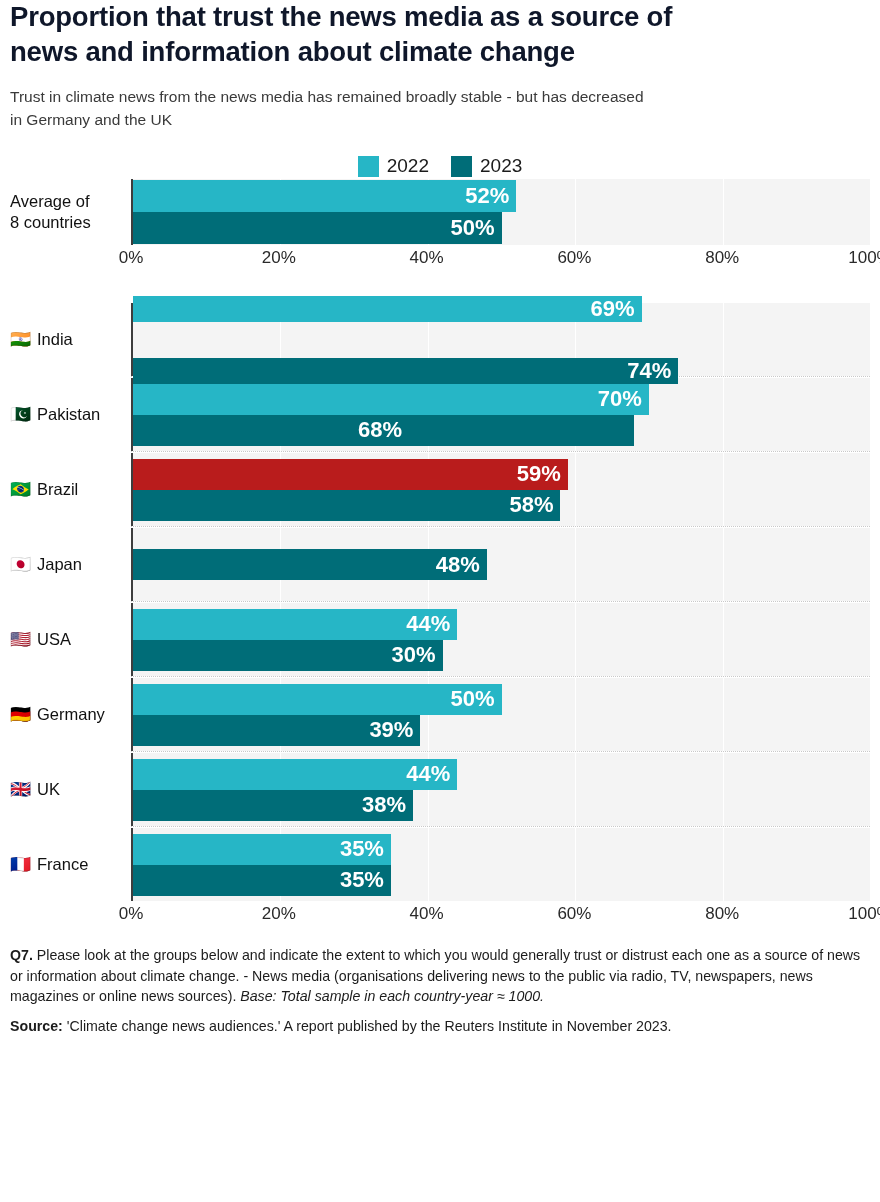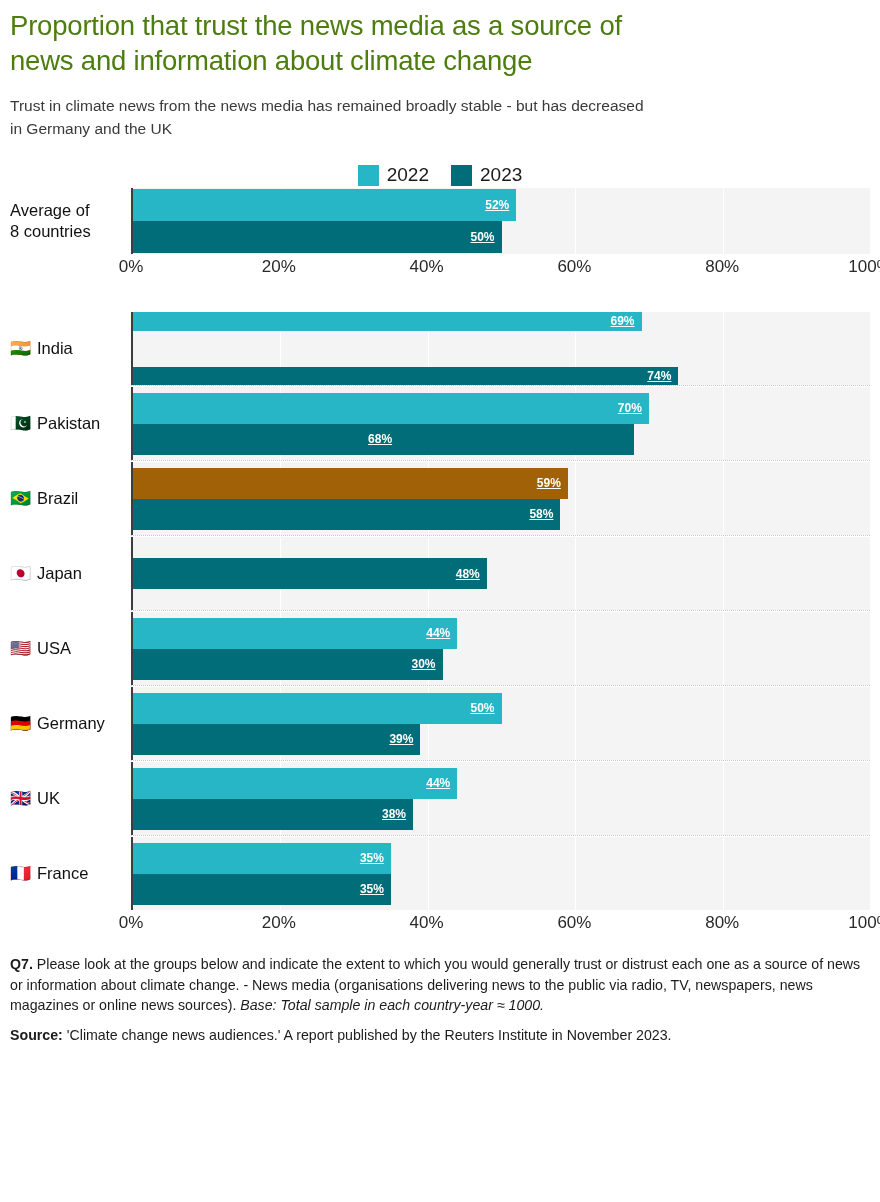--- a/index.html
+++ b/index.html
@@ -19,25 +19,24 @@
     width: 880px;
     height: 1202px;
     box-sizing: border-box;
     padding: 0 10px;
     position: relative;
   }
 
   
   .title {
     font-size: 27.5px;
-    font-weight: normal;
+    font-weight: bold;
     line-height: 1.26;
     letter-spacing: -0.2px;
-    color: #4d7c0f;
-    padding-top: 9px;
+    color: #0f172a;
     margin: 0;
     white-space: pre-line;
   }
   .subtitle {
     font-size: 15.5px;
     line-height: 1.45;
     color: #3a3a3a;
     margin: 0;
     padding-top: 17px;
     white-space: pre-line;
@@ -129,25 +128,24 @@
   .bar {
     position: relative;
     display: flex;
     align-items: center;
     justify-content: flex-end;
     box-sizing: border-box;
     padding-right: 7px;
     overflow: visible;
   }
   .bar-value {
-    font-size: 12px;
+    font-size: 22px;
     font-weight: bold;
     color: #ffffff;
     white-space: nowrap;
-    text-decoration: underline;
   }
 
   
   .axis {
     display: flex;
     position: relative;
     height: 30px;
   }
   .axis-spacer {
     width: 121px;
@@ -290,21 +288,21 @@
         <div class="cat-col">
           <div class="cat-label with-flag"><span class="flag">🇧🇷</span><span>Brazil</span></div>
         </div>
         <div class="plot-col">
           <div class="gridline" style="left: 20%;"></div>
           <div class="gridline" style="left: 40%;"></div>
           <div class="gridline" style="left: 60%;"></div>
           <div class="gridline" style="left: 80%;"></div>
           <div class="gridline" style="left: 100%;"></div>
           <div class="bars">
-            <div class="bar" style="width: 59%; height: 31px; background: #a16207; align-items: center;">
+            <div class="bar" style="width: 59%; height: 31px; background: #b91c1c; align-items: center;">
               <span class="bar-value">59%</span>
             </div>
             <div class="bar" style="width: 58%; height: 31px; background: rgb(0, 109, 120);">
               <span class="bar-value">58%</span>
             </div>
           </div>
         </div>
       </div>
       <div class="row-sep"></div>
       <div class="chart-row" style="height: 73px;">

